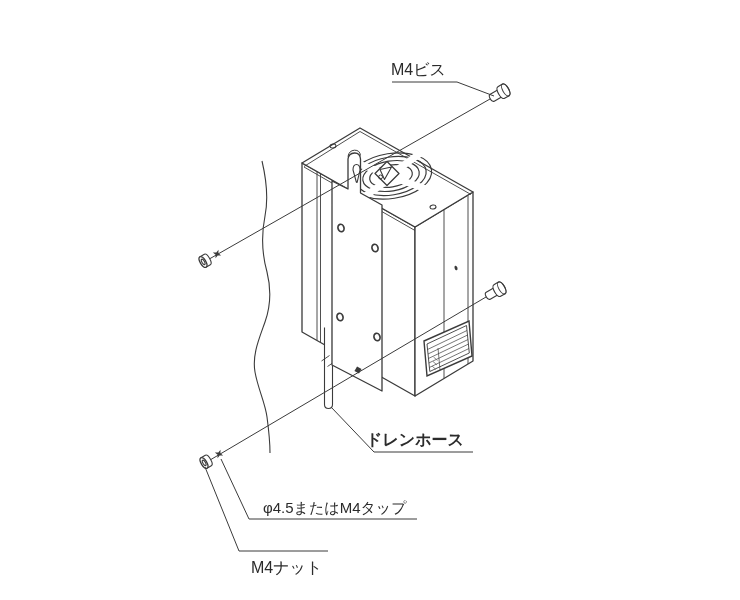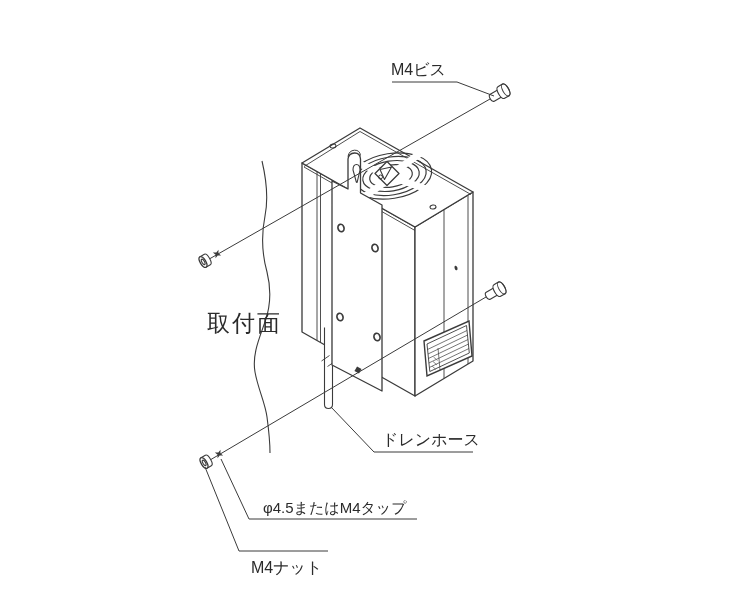--- a/index.html
+++ b/index.html
@@ -123,18 +123,17 @@
 
     <g fill="none" stroke="#3b3b3b" stroke-width="1">
       <path d="M392,82 L457,82 L494,96"></path>
       <path d="M331,407 L374,452 L473,452"></path>
       <path d="M221,459 L249,519 L417,519"></path>
       <path d="M205,467 L239,551 L328,551"></path>
     </g>
   </svg>
 
   <div class="lbl lbl-s" style="left:391px;top:62px;">M4ビス</div>
-  <div class="lbl lbl-big" style="left:207px;top:311px;">取付面</div>
-  <div class="lbl lbl-s" style="left:382px;top:432px;">ドレンホース</div>
+  <div class="lbl lbl-s" style="left:366px;top:432px;font-weight:bold;">ドレンホース</div>
   <div class="lbl lbl-m" style="left:263px;top:500px;">φ4.5またはM4タップ</div>
   <div class="lbl lbl-s" style="left:251px;top:532px;margin-top:28px;">M4ナット</div>
 
 </div>
 
 </body></html>

